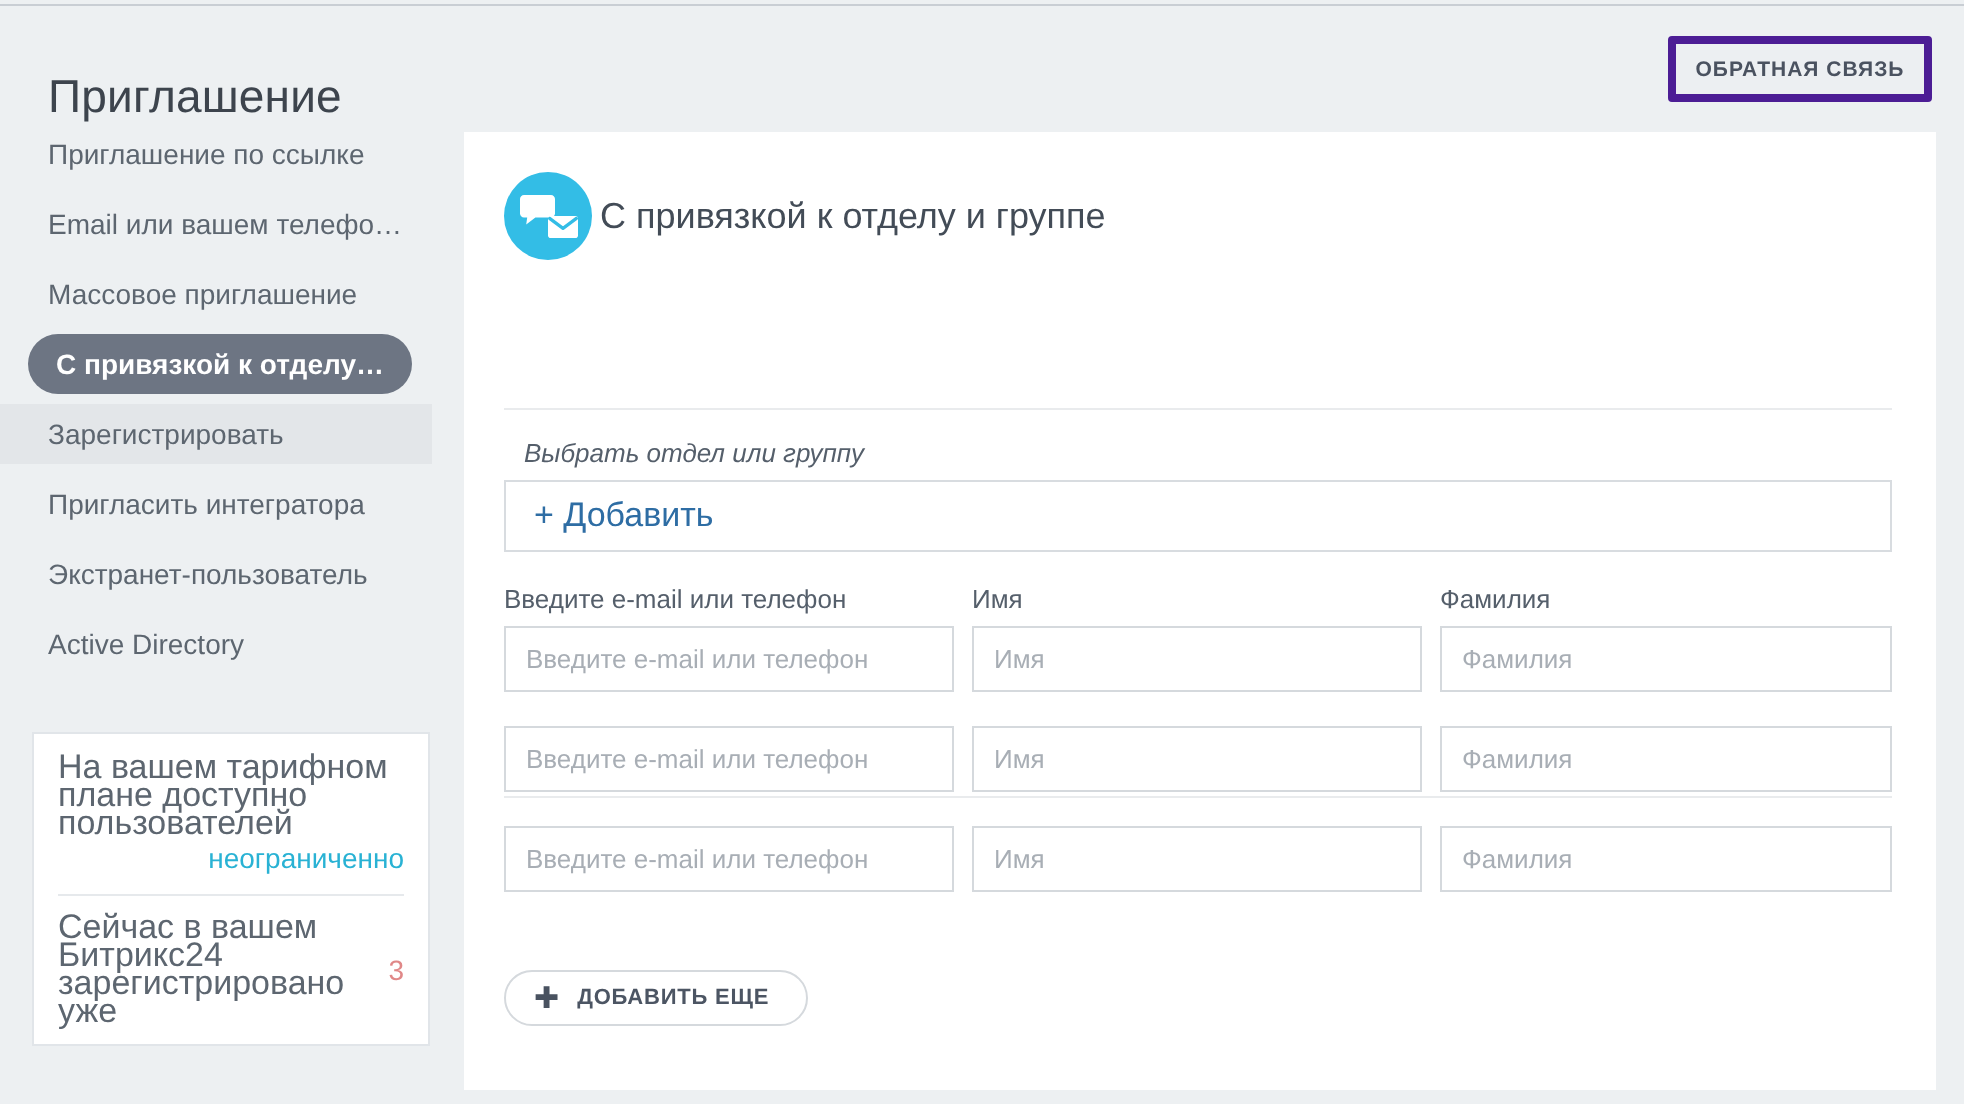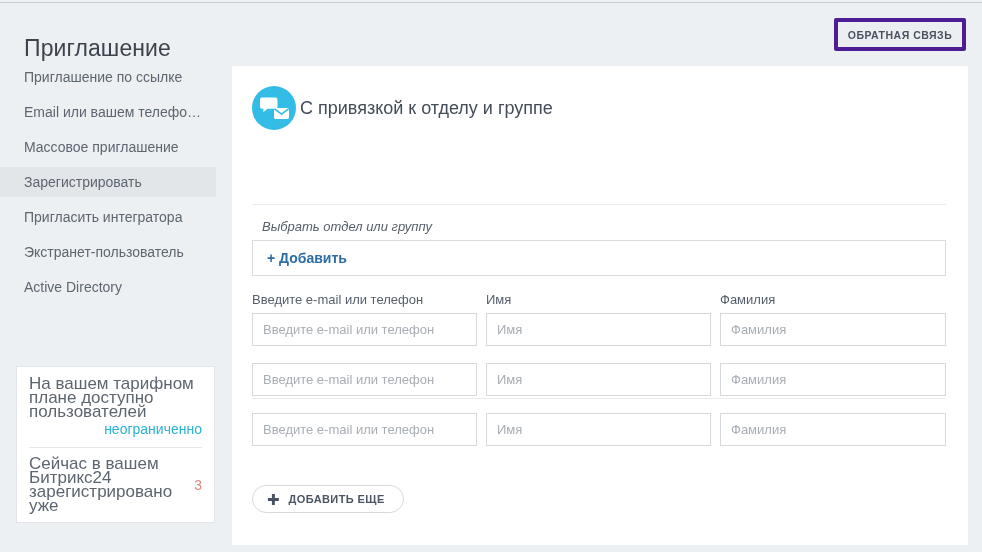--- a/index.html
+++ b/index.html
@@ -155,21 +155,21 @@
   .add-field {
     position: absolute; left: 20px; top: 174px;
     width: 694px; height: 36px;
     border: 1px solid #d8dce0;
     background: #fff;
     display: flex; align-items: center;
     padding-left: 14px;
     cursor: pointer;
   }
   .add-field-text {
-    font-size: 14px; font-weight: bold;
+    font-size: 17px; font-weight: normal;
     color: #2e6da4;
   }
 
   
   .grid-labels {
     position: absolute; left: 20px; top: 226px;
     width: 694px;
     display: flex;
   }
   .grid-labels > span {
@@ -235,20 +235,21 @@
   <div class="top-rule"></div>
 
   <h1 class="page-title">Приглашение</h1>
 
   <button class="feedback-btn">ОБРАТНАЯ СВЯЗЬ</button>
 
   <nav class="sidebar">
     <div class="nav-item">Приглашение по ссылке</div>
     <div class="nav-item">Email или вашем телефо…</div>
     <div class="nav-item">Массовое приглашение</div>
+    <div class="nav-item active">С привязкой к отделу и …</div>
     <div class="nav-item hovered">Зарегистрировать</div>
     <div class="nav-item">Пригласить интегратора</div>
     <div class="nav-item">Экстранет-пользователь</div>
     <div class="nav-item">Active Directory</div>
   </nav>
 
   <div class="quota-box">
     <div class="quota-text">На вашем тарифном плане доступно пользователей</div>
     <span class="quota-value">неограниченно</span>
     <div class="quota-sep"></div>

